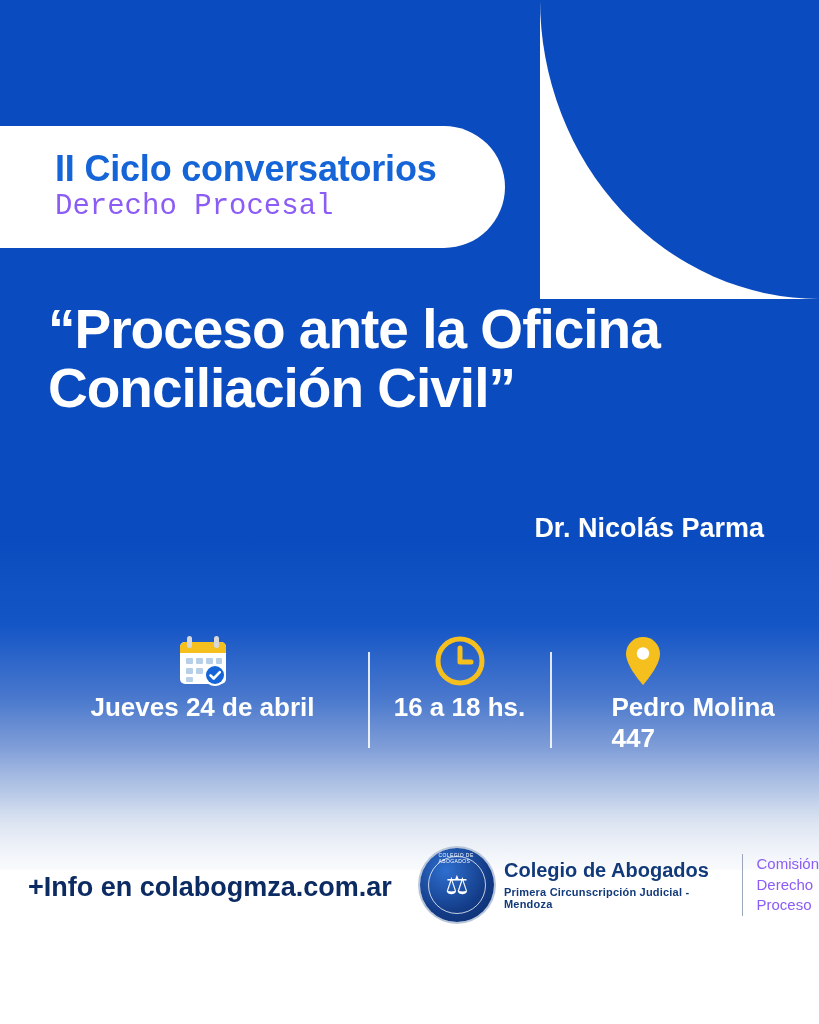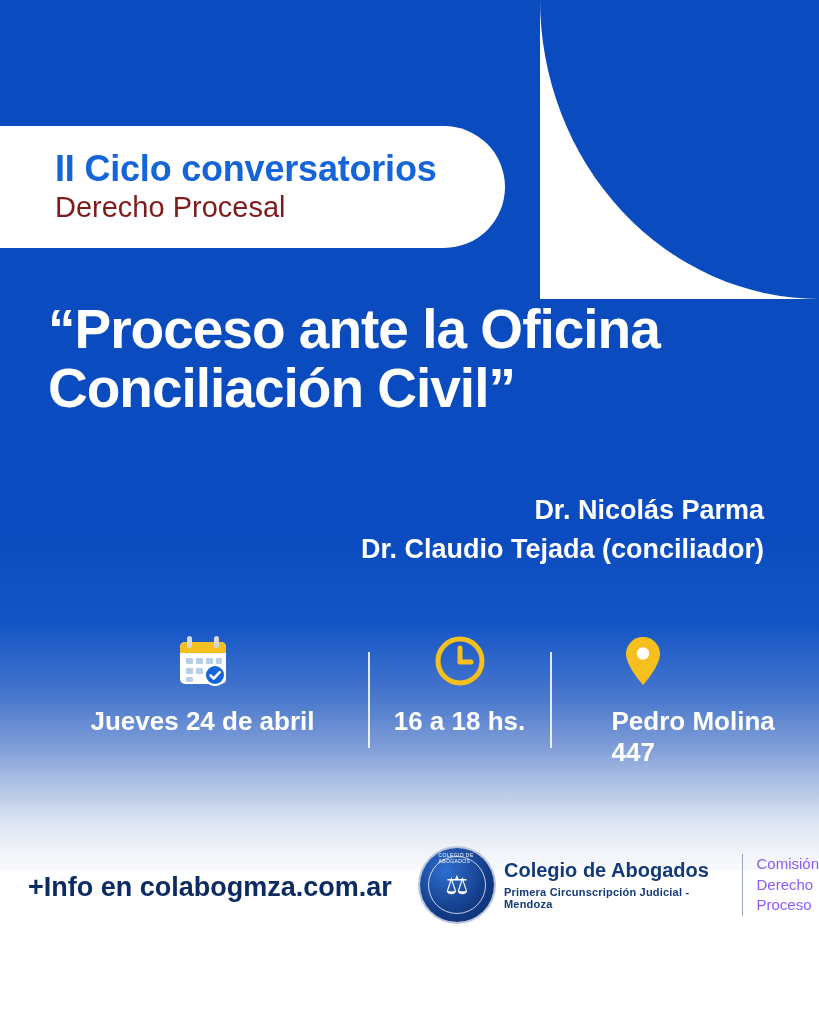--- a/index.html
+++ b/index.html
@@ -72,43 +72,44 @@
     padding-left: 95px;
   }
   .eyebrow-1 {
     color: #1565d8;
     font-size: 36px;
     font-weight: bold;
     letter-spacing: -0.2px;
     line-height: 1.1;
   }
   .eyebrow-2 {
-    color: #7f1d1d;
+    color: #8b5cf6;
     font-size: 29px;
     font-weight: normal;
     line-height: 1.2;
     margin-top: 2px;
+    font-family: Liberation Mono, monospace;
   }
 
   .main-title {
     position: absolute;
     left: 48px;
     top: 300px;
     width: 740px;
     color: #ffffff;
     font-size: 55px;
     font-weight: bold;
     line-height: 1.08;
     letter-spacing: -1px;
   }
 
   .speakers {
     position: absolute;
     right: 55px;
-    top: 491px;
+    top: 509px;
     text-align: right;
     color: #ffffff;
     font-size: 27px;
     font-weight: bold;
     line-height: 1.45;
   }
 
   
   .info-strip {
     position: absolute;
@@ -126,21 +127,20 @@
     flex-direction: column;
     align-items: center;
     color: #ffffff;
   }
   .info-col.date { width: 330px; }
   .info-col.time { width: 180px; }
   .info-col.place { width: 230px; align-items: flex-start; padding-left: 60px; }
 
   .info-icon { height: 62px; display: flex; align-items: center; justify-content: center; }
   .info-text {
-    margin-top: 14px;
     font-size: 26px;
     font-weight: bold;
     line-height: 1.18;
     text-align: center;
   }
   .info-col.place .info-text { text-align: left; }
 
   .divider {
     width: 2px;
     height: 96px;
@@ -228,21 +228,20 @@
 
   <div class="eyebrow-pill">
     <div class="eyebrow-1">II Ciclo conversatorios</div>
     <div class="eyebrow-2">Derecho Procesal</div>
   </div>
 
   <div class="main-title">“Proceso ante la Oficina Conciliación Civil”</div>
 
   <div class="speakers">
     <div>Dr. Nicolás Parma</div>
-    <div>Dr. Claudio Tejada (conciliador)</div>
   </div>
 
   <div class="info-strip">
 
     <div class="info-col date">
       <div class="info-icon">
         <svg width="62" height="62" viewBox="0 0 62 62" aria-hidden="true">
           <rect x="8" y="12" width="46" height="42" rx="5" fill="#ffffff"></rect>
           <rect x="8" y="12" width="46" height="11" rx="5" fill="#f5c01e"></rect>
           <rect x="8" y="18" width="46" height="5" fill="#f5c01e"></rect>

